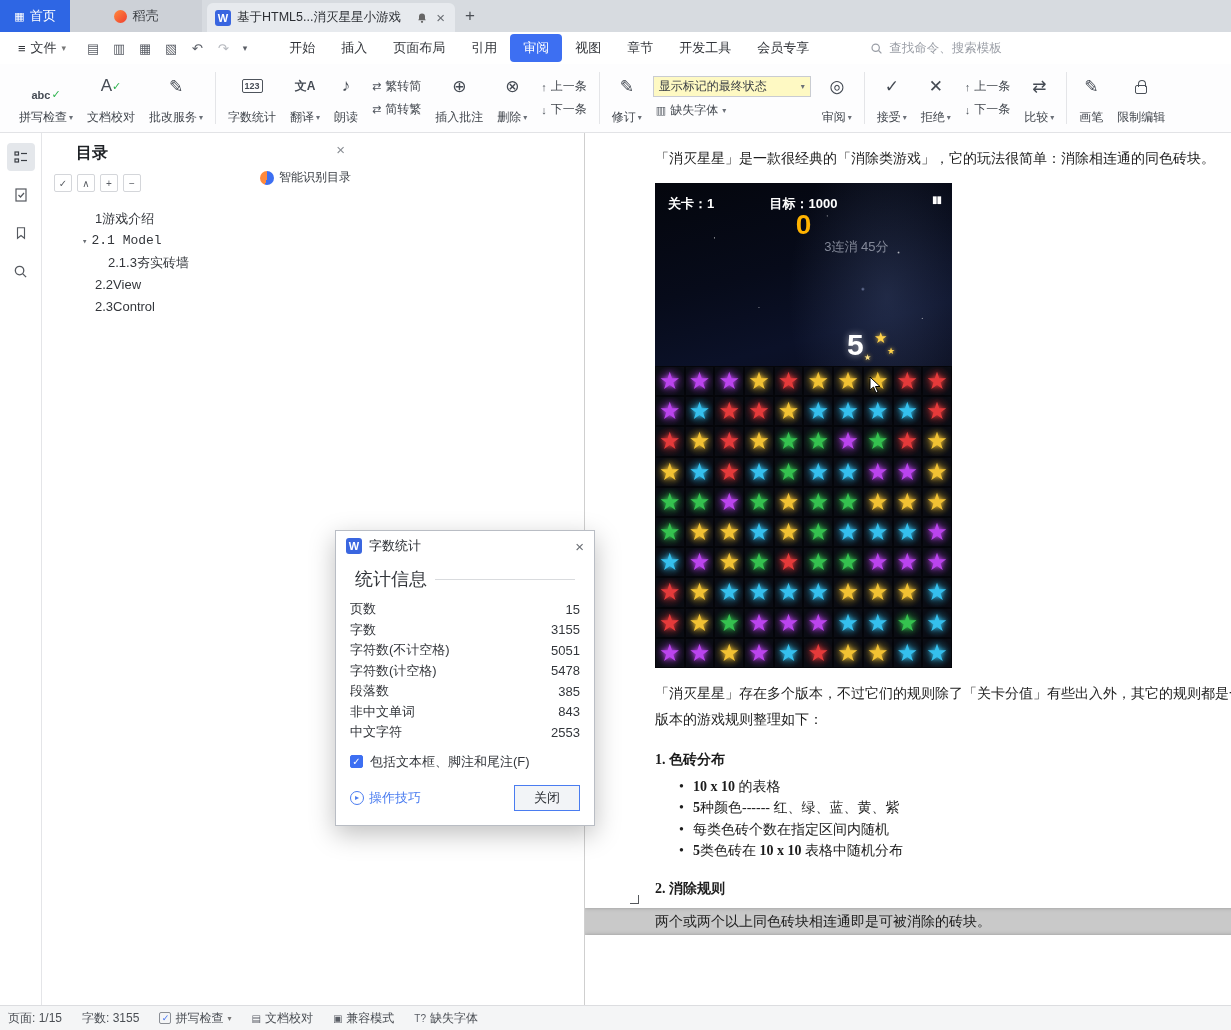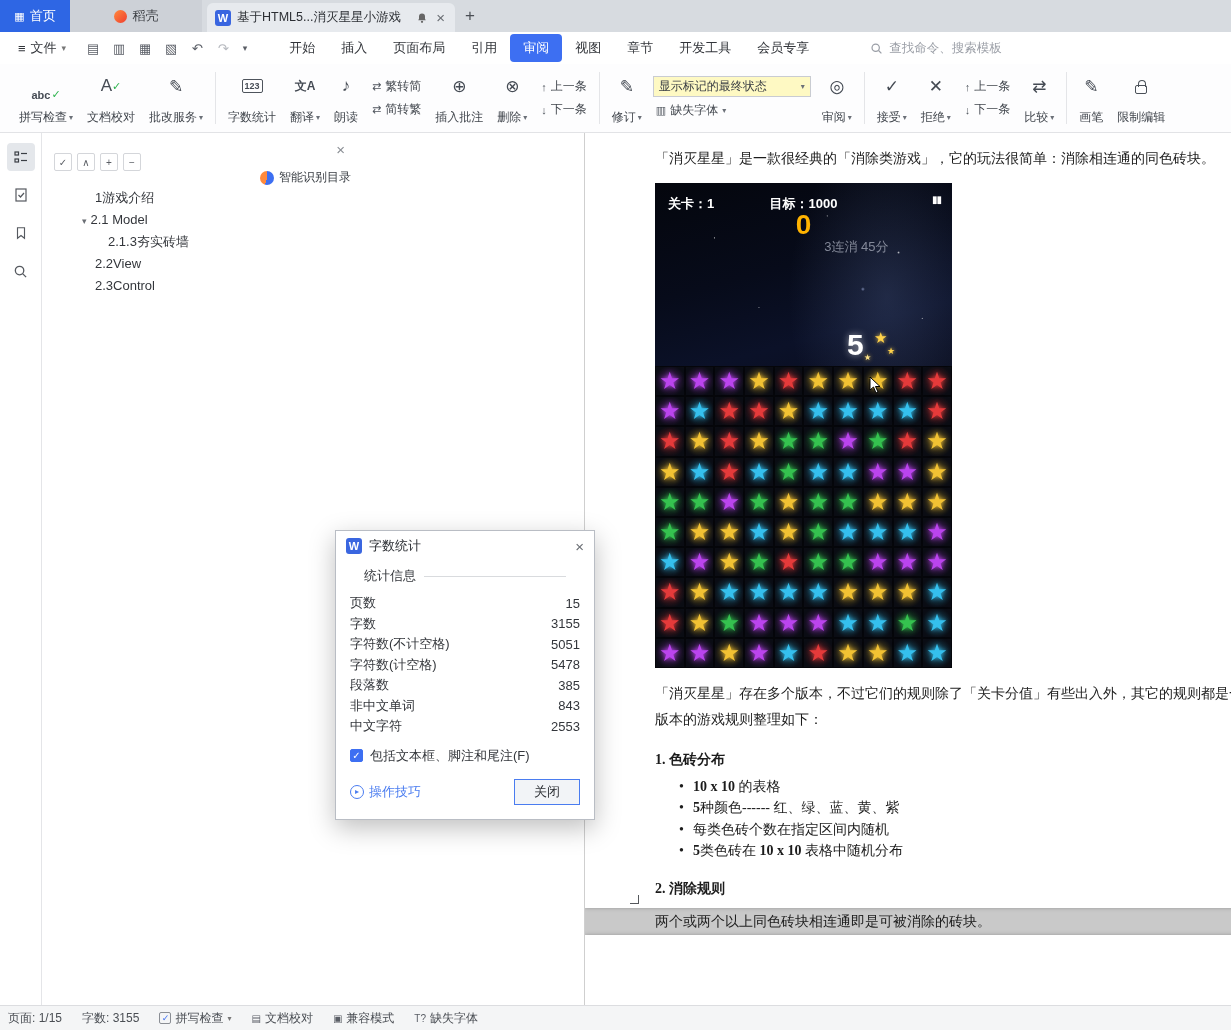--- a/index.html
+++ b/index.html
@@ -61,21 +61,21 @@
   .toc-inner { width:315px; position:relative; padding-top:10px; }
   .toc-title { font-size:16px; font-weight:bold; color:#1f2226; margin-left:34px; }
   .toc-close2 { position:absolute; right:12px; top:8px; color:#8a8e94; font-size:15px; cursor:pointer; }
   .toc-tools { display:flex; gap:5px; margin:10px 0 0 12px; }
   .tbox { width:18px; height:18px; border:1px solid #d4d6da; border-radius:2px; display:flex; align-items:center; justify-content:center; font-size:10px; color:#5a5e64; cursor:pointer; }
   .smart { position:absolute; right:6px; top:36px; display:flex; align-items:center; gap:5px; font-size:12px; color:#3c4046; cursor:pointer; }
   .smart-ico { width:14px; height:14px; border-radius:50%; background:conic-gradient(#3d6ff2 0 55%, #ff8a3d 55% 100%); }
   .toc-list { margin-top:16px; }
   .toc-item { height:22px; line-height:22px; font-size:13px; color:#33363b; padding-left:53px; white-space:nowrap; cursor:pointer; }
   .toc-item.l2 { padding-left:66px; }
-  .toc-item.hc { padding-left:40px; }
+  .toc-item.hc { padding-left:40px;font-family:Liberation Mono, monospace; }
   .toc-chev { color:#6a6e74; margin-right:4px; font-size:9px; }
 
   .doc-area { flex:1; background:#c9c9c9; position:relative; overflow:hidden; }
   .page { position:absolute; left:0; width:860px; background:#fff; }
   .page1 { top:0; height:775px; box-shadow:0 0 4px rgba(0,0,0,.25); }
   .page2 { top:802px; height:208px; box-shadow:0 0 4px rgba(0,0,0,.25); }
   .page-content { padding:13px 0 0 70px; font-family:"Liberation Serif","DejaVu Serif",serif; color:#1c1c1c; font-size:14px; }
   .dpara { white-space:nowrap; overflow:hidden; line-height:26px; cursor:text; }
   .dheading { font-weight:bold; margin-top:15px; line-height:24px; cursor:text; }
   .bullets { margin-top:4px; }
@@ -110,21 +110,21 @@
   .mouse-cursor { position:absolute; left:214px; top:193px; z-index:5; }
   .star-grid { display:grid; grid-template-columns:repeat(10, 29.7px); grid-auto-rows:30.2px; background:#05060a; }
   .cell { display:flex; align-items:center; justify-content:center; background-color:#0b0d14; box-shadow:inset 0 0 0 1px #05060a; }
   .star-glyph { font-size:24px; line-height:1; }
 
   
   .dialog { position:absolute; left:335px; top:530px; width:260px; background:#fff; border:1px solid #b9bdc4; box-shadow:0 8px 24px rgba(0,0,0,.25); z-index:50; }
   .dlg-titlebar { height:30px; display:flex; align-items:center; gap:7px; padding:0 10px; font-size:13px; color:#2b2e33; }
   .dlg-close { margin-left:auto; color:#6a6e74; font-size:15px; cursor:pointer; }
   .dlg-body { padding:2px 14px 14px; }
-  .dlg-section { display:flex; align-items:center; gap:8px; font-size:13px; color:#33363b; margin:4px 14px 8px;text-align:center; }
+  .dlg-section { display:flex; align-items:center; gap:8px; font-size:18px; color:#33363b; margin:4px 5px 8px;text-align:center; }
   .dlg-section::after { content:""; flex:1; height:1px; background:#d9dbde; }
   .stat-row { display:flex; justify-content:space-between; align-items:center; height:20.5px; font-size:13px; color:#33363b; }
   .cb-row { display:flex; align-items:center; margin-top:10px; font-size:13px; color:#33363b; cursor:pointer; }
   .cb { width:13px; height:13px; background:#3d6ff2; border:1px solid #3d6ff2; border-radius:2px; color:#fff; font-size:10px; display:inline-flex; align-items:center; justify-content:center; margin-right:7px; }
   .dlg-footer { display:flex; align-items:center; margin-top:14px; }
   .tips { display:flex; align-items:center; gap:5px; color:#4a7cf0; font-size:13px; cursor:pointer; }
   .play-ico { width:14px; height:14px; border:1px solid #4a7cf0; border-radius:50%; display:inline-flex; align-items:center; justify-content:center; font-size:8px; color:#4a7cf0; }
   .close-btn { margin-left:auto; width:66px; height:26px; border:1px solid #4a7cf0; background:#f2f4f7; display:flex; align-items:center; justify-content:center; font-size:13px; color:#2b2e33; cursor:pointer; }
 
   
@@ -379,20 +379,21 @@
       <div class="lsi">
         <svg width="15" height="15" viewBox="0 0 16 16">
             <circle cx="7" cy="7" r="4.5" fill="none" stroke="#55595f" stroke-width="1.4"></circle>
             <line x1="10.5" y1="10.5" x2="14" y2="14" stroke="#55595f" stroke-width="1.4"></line>
           </svg>
       </div>
     </div>
 
     <div class="toc-panel">
       <div class="toc-inner">
+        <div class="toc-title">目录</div>
         <span class="toc-close2">×</span>
         <div class="toc-tools">
           <span class="tbox">✓</span>
           <span class="tbox">∧</span>
           <span class="tbox">+</span>
           <span class="tbox">−</span>
         </div>
         <div class="smart">
           <span class="smart-ico"></span>
           <span>智能识别目录</span>

